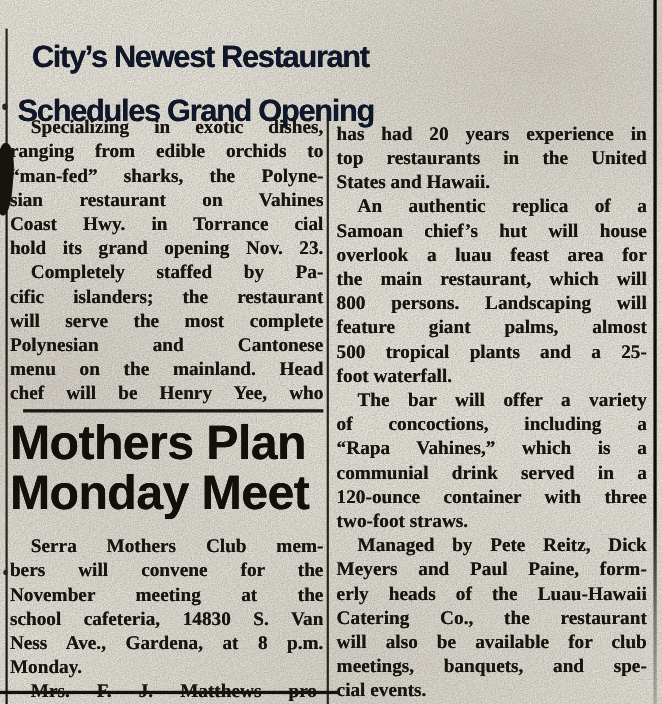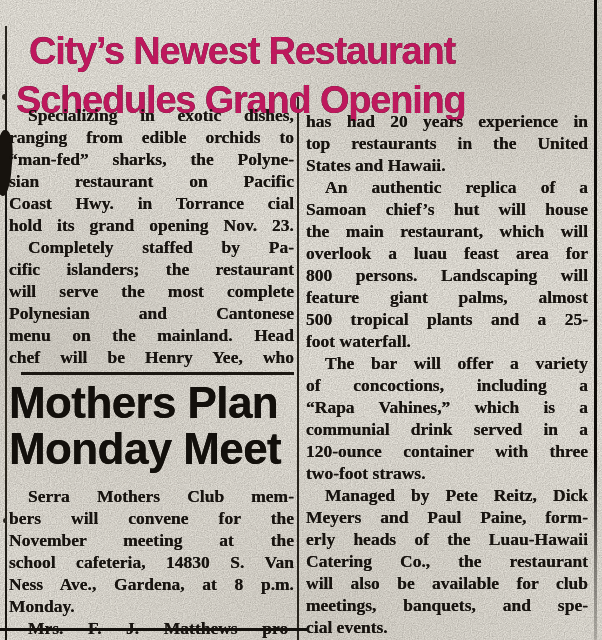--- a/index.html
+++ b/index.html
@@ -31,21 +31,21 @@
   .bottom-rule{position:absolute;left:0;top:628px;width:307px;height:3px;background:#14110d;}
   .smudge{position:absolute;left:-4px;top:130px;width:16px;height:66px;background:#17130e;
     border-radius:50% 75% 55% 80% / 40% 60% 45% 65%;transform:rotate(5deg);}
   .speck{position:absolute;background:#2a261f;border-radius:50%;}
   .speck.s1{left:2px;top:94px;width:5px;height:6px;}
   .speck.s2{left:3px;top:518px;width:4px;height:5px;}
 
   
   .headline{position:absolute;left:16px;top:27px;margin:0;
     font-family:"Liberation Sans",sans-serif;font-weight:700;
-    font-size:38px;line-height:49px;letter-spacing:-1.2px;color:#be185d;
+    font-size:28px;line-height:49px;letter-spacing:-1.2px;color:#0f172a;
     text-shadow:0 0 .5px #13100c;}
   .headline .l1{display:block;padding-left:13px;}
   .headline .l2{display:block;}
 
   .subhead{margin:5px 0 13px;font-family:"Liberation Sans",sans-serif;font-weight:700;
     font-size:44px;line-height:46px;letter-spacing:-0.6px;color:#13100c;
     text-shadow:0 0 .5px #13100c;}
   .subhead span{display:block;}
 
   
@@ -84,21 +84,21 @@
     <span class="l1">City’s Newest Restaurant</span>
     <span class="l2">Schedules Grand Opening</span>
   </h1>
 
   <div class="col left">
     <div>
         <div class="para">
           <div class="bline first">Specializing in exotic dishes,</div>
           <div class="bline">ranging from edible orchids to</div>
           <div class="bline">“man-fed” sharks, the Polyne-</div>
-          <div class="bline">sian restaurant on Pacific</div>
+          <div class="bline">sian restaurant on Vahines</div>
           <div class="bline">Coast Hwy. in Torrance cial</div>
           <div class="bline">hold its grand opening Nov. 23.</div>
         </div>
         <div class="para">
           <div class="bline first">Completely staffed by Pa-</div>
           <div class="bline">cific islanders; the restaurant</div>
           <div class="bline">will serve the most complete</div>
           <div class="bline">Polynesian and Cantonese</div>
           <div class="bline">menu on the mainland. Head</div>
           <div class="bline">chef will be Henry Yee, who</div>
@@ -127,22 +127,22 @@
   <div class="col right">
     <div>
         <div class="para">
           <div class="bline">has had 20 years experience in</div>
           <div class="bline">top restaurants in the United</div>
           <div class="bline last">States and Hawaii.</div>
         </div>
         <div class="para">
           <div class="bline first">An authentic replica of a</div>
           <div class="bline">Samoan chief’s hut will house</div>
+          <div class="bline">overlook a luau feast area for</div>
           <div class="bline">the main restaurant, which will</div>
-          <div class="bline">overlook a luau feast area for</div>
           <div class="bline">800 persons. Landscaping will</div>
           <div class="bline">feature giant palms, almost</div>
           <div class="bline">500 tropical plants and a 25-</div>
           <div class="bline last">foot waterfall.</div>
         </div>
         <div class="para">
           <div class="bline first">The bar will offer a variety</div>
           <div class="bline">of concoctions, including a</div>
           <div class="bline">“Rapa Vahines,” which is a</div>
           <div class="bline">communial drink served in a</div>

